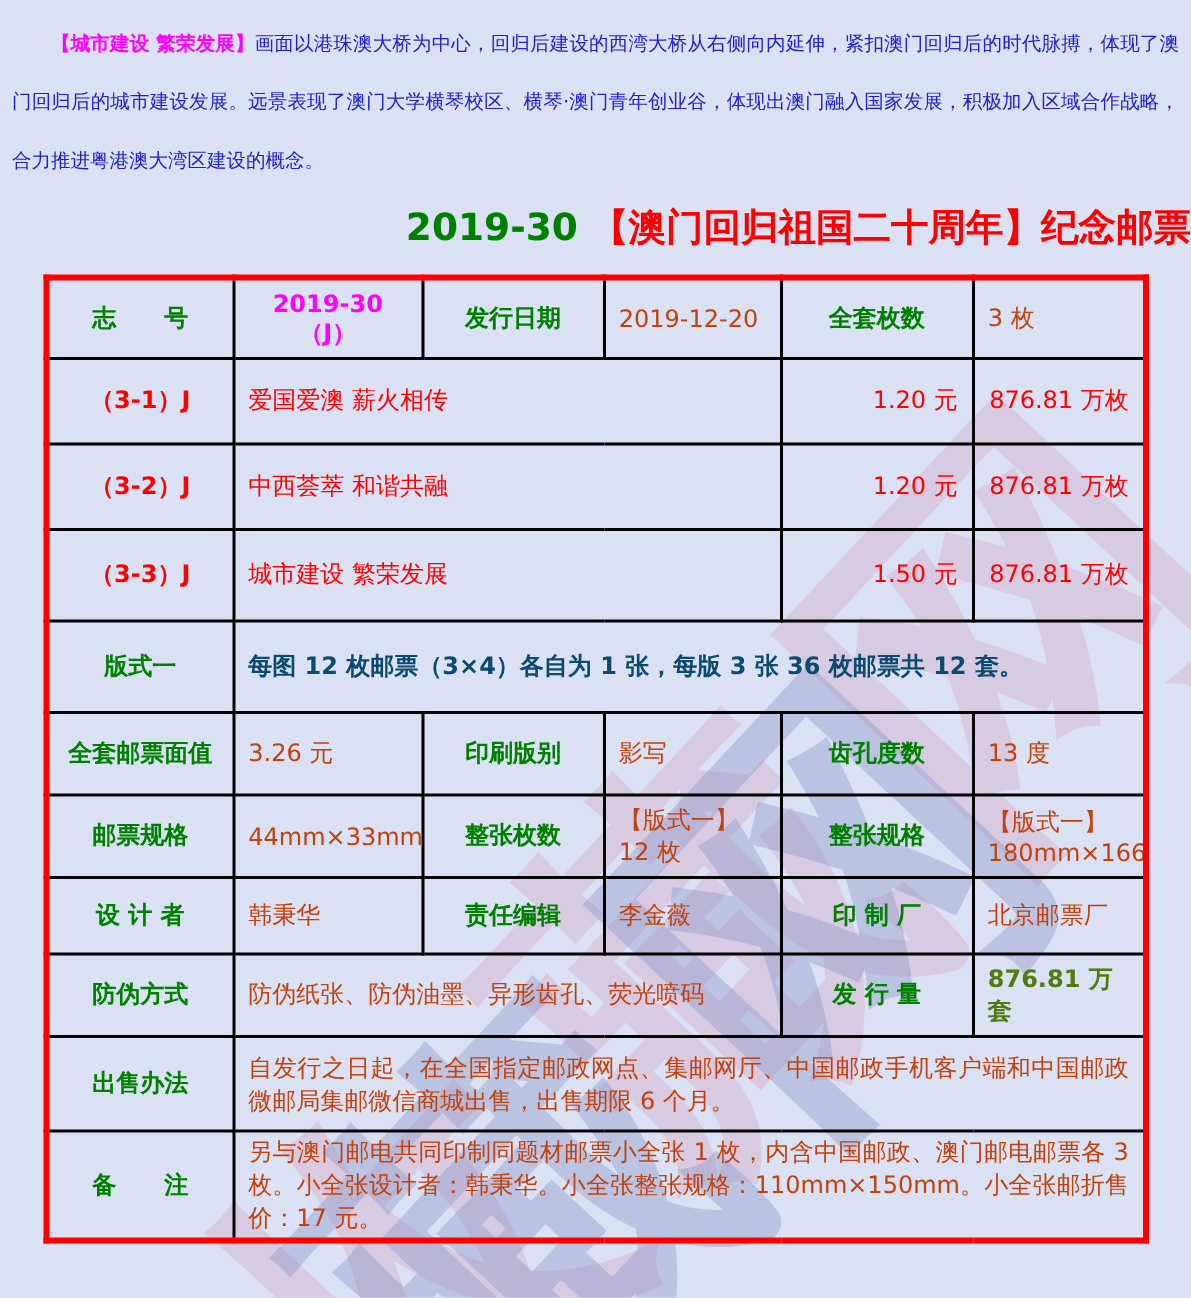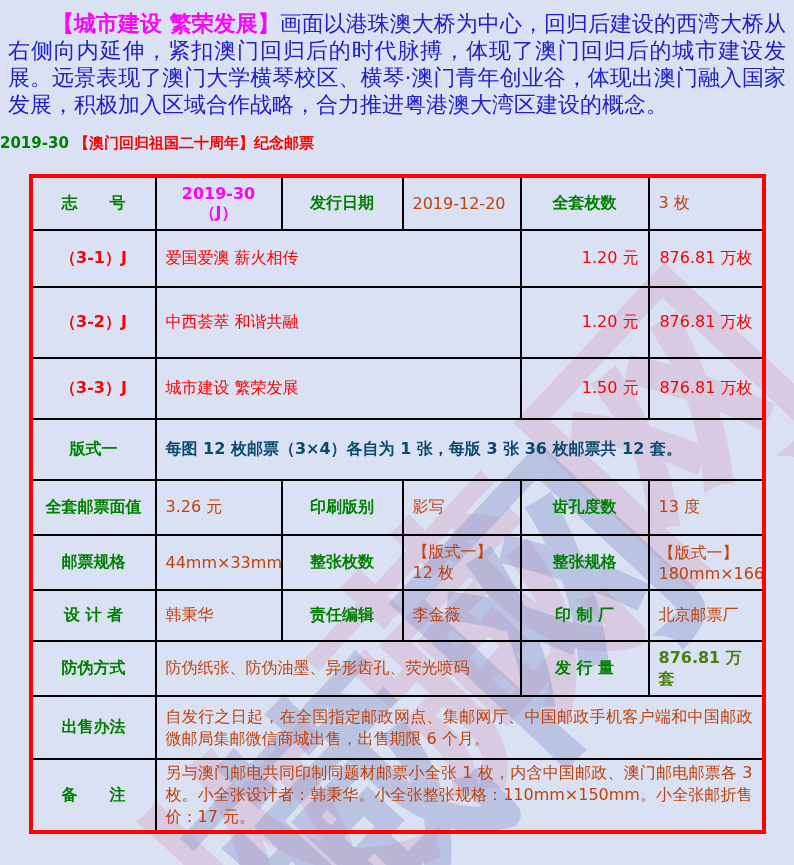--- a/index.html
+++ b/index.html
@@ -12,30 +12,30 @@
   }
   
   .watermark{position:absolute;inset:0;overflow:hidden;z-index:0;pointer-events:none;}
   .wm{position:absolute;font-weight:bold;white-space:nowrap;transform-origin:0 0;letter-spacing:30px;}
   .wm-pink{left:55px;top:830px;font-size:265px;color:rgba(214,88,128,0.16);transform:rotate(-47deg);}
   .wm-blue{left:-70px;top:1010px;font-size:265px;color:rgba(128,143,198,0.35);transform:rotate(-47deg);}
   
   .page{position:relative;z-index:1;}
   .intro{
     margin:10px 8px 0 8px;
-    font-size:22px;line-height:27px;
+    font-size:13px;line-height:39px;
     color:#2121CC;
     text-align:justify;
     text-indent:2em;
   }
   .intro .hl{color:#FF00FF;font-weight:bold;}
   .doc-title{
     margin-top:13px;
-    text-align:left;
-    font-size:15px;font-weight:bold;
+    text-align:right;
+    font-size:25px;font-weight:bold;
     line-height:24px;
   }
   .doc-title .code{color:#008000;}
   .doc-title .rest{color:#FF0000;}
   
   table.stamp{
     border-collapse:collapse;
     table-layout:fixed;
     width:733px;
     margin:19px auto 0 auto;
@@ -94,21 +94,21 @@
       <td class="val">3 枚</td>
     </tr>
 
     <tr style="height:57px">
       <td class="lbl red">（3-1）J</td>
       <td class="red" colspan="3">爱国爱澳 薪火相传</td>
       <td class="red right">1.20 元</td>
       <td class="red right">876.81 万枚</td>
     </tr>
 
-    <tr style="height:71px">
+    <tr style="height:57px">
       <td class="lbl red">（3-2）J</td>
       <td class="red" colspan="3">中西荟萃 和谐共融</td>
       <td class="red right">1.20 元</td>
       <td class="red right">876.81 万枚</td>
     </tr>
 
     <tr style="height:61px">
       <td class="lbl red">（3-3）J</td>
       <td class="red" colspan="3">城市建设 繁荣发展</td>
       <td class="red right">1.50 元</td>

